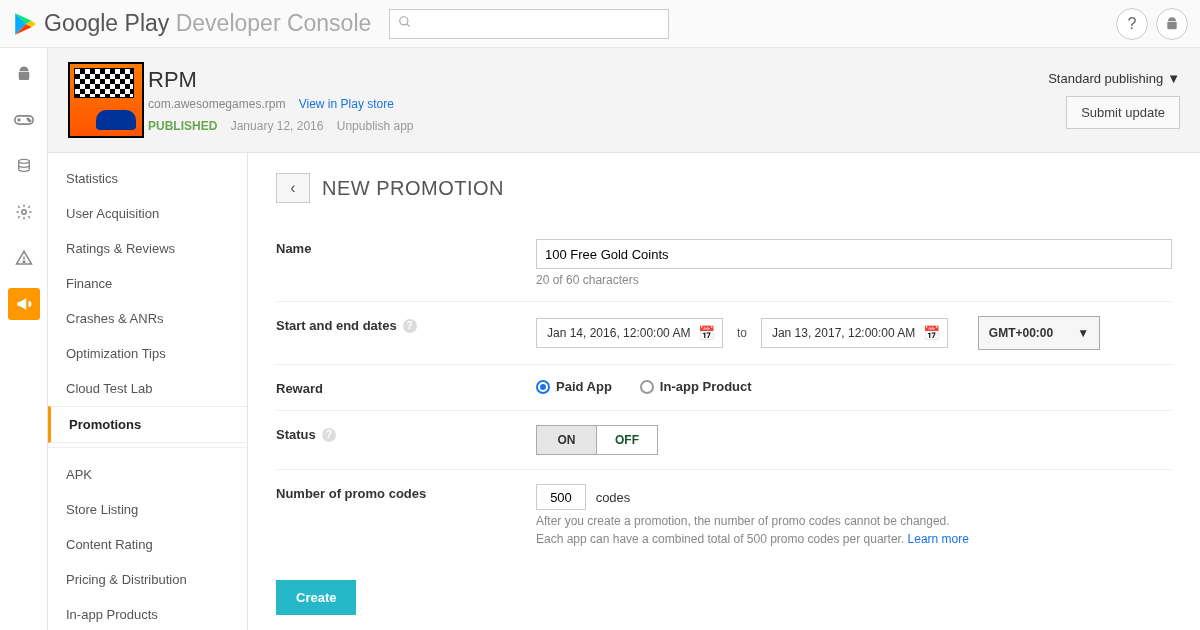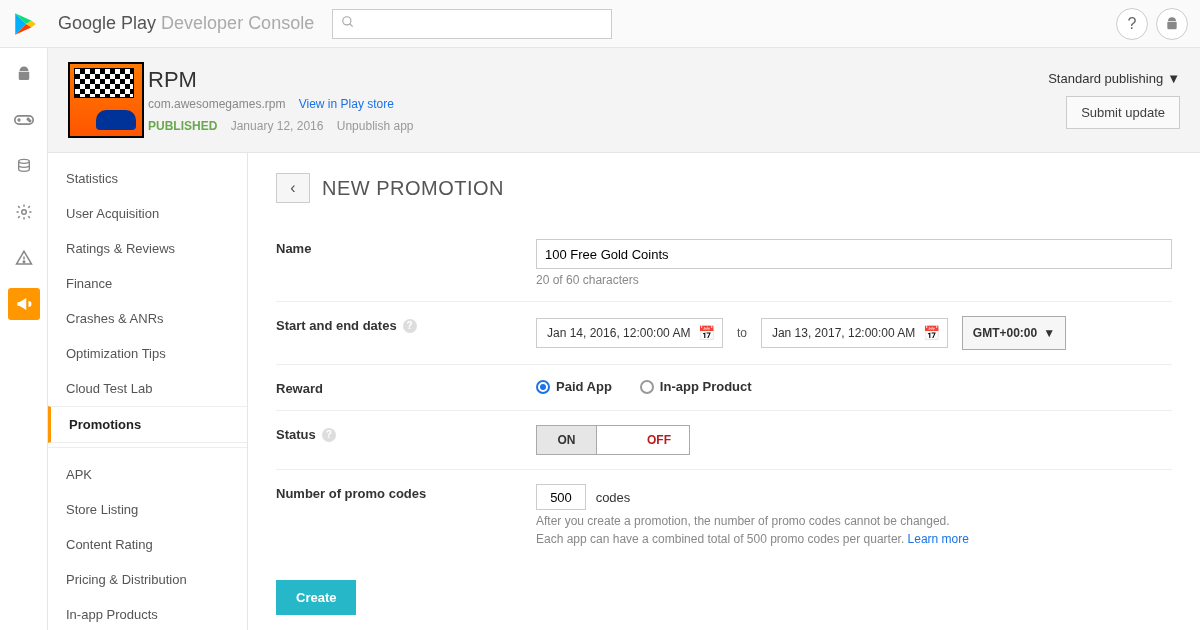--- a/index.html
+++ b/index.html
@@ -2,21 +2,21 @@
 <html><head>
 <meta charset="utf-8">
 <style>
   * { box-sizing: border-box; margin: 0; padding: 0; }
   body { font-family: Arial, Helvetica, sans-serif; font-size: 13px; color: #333; background: #fff; width: 1200px; }
 
   
   .topbar { display: flex; align-items: center; height: 48px; padding: 0 12px; border-bottom: 1px solid #e5e5e5; background: #fafafa; }
   .play-logo { display:flex; align-items:center; gap:4px; }
   .play-logo svg { width:26px; height:26px; }
-  .brand { font-size: 18px; color: #555; margin-left: 20px; }
+  .brand { font-size: 23px; color: #555; margin-left: 6px; }
   .brand .thin { color:#aaa; font-weight:300; }
   .search-box { margin-left: 18px; width: 280px; height: 30px; border:1px solid #ccc; background:#fff; display:flex; align-items:center; padding:0 8px; color:#aaa; }
   .topbar .spacer { flex:1; }
   .round-icon { width:32px; height:32px; border:1px solid #ccc; border-radius:50%; display:flex; align-items:center; justify-content:center; color:#666; margin-left:8px; font-size:16px; background:#fff; }
 
   .main { display:flex; }
 
   
   .rail { width:48px; border-right:1px solid #e5e5e5; padding-top:10px; display:flex; flex-direction:column; align-items:center; gap:14px; }
   .rail-item { width:32px; height:32px; display:flex; align-items:center; justify-content:center; color:#888; border-radius:3px; font-size:18px; }
@@ -57,30 +57,30 @@
   .form-row:last-of-type { border-bottom:none; }
   .form-label { width:260px; font-size:13px; font-weight:bold; color:#333; display:flex; align-items:center; gap:6px; padding-top:2px; }
   .help-dot { width:14px; height:14px; border-radius:50%; background:#ddd; color:#fff; font-size:10px; display:inline-flex; align-items:center; justify-content:center; }
   .form-field { flex:1; }
   .text-input { width:100%; height:30px; border:1px solid #ccc; padding:0 8px; font-size:13px; }
   .sub-caption { color:#888; font-size:12px; margin-top:4px; }
   .date-box { display:inline-flex; align-items:center; border:1px solid #ccc; height:30px; padding:0 6px 0 10px; font-size:12px; gap:8px; }
   .date-box .cal { font-size:14px; color:#888; }
   .inline-gap { display:flex; align-items:center; gap:14px; }
   .to-label { font-size:12px; color:#555; }
-  .tz-box { border:1px solid #aaa; background:#f6f6f6; height:30px; padding:16px 10px; display:inline-flex; align-items:center; font-size:12px; font-weight:bold; gap:6px; }
+  .tz-box { border:1px solid #aaa; background:#f6f6f6; height:30px; padding:16px 10px; display:inline-flex; align-items:center; font-size:12px; font-weight:bold; gap:24px;margin-left:16px; }
   .radio-row { display:flex; gap:28px; align-items:center;font-weight:bold; }
   .radio { width:14px; height:14px; border:2px solid #999; border-radius:50%; display:inline-flex; align-items:center; justify-content:center; }
   .radio.checked { border-color:#1a73e8; }
   .radio.checked::after { content:""; width:6px; height:6px; background:#1a73e8; border-radius:50%; }
   .radio-label { font-size:13px; display:flex; align-items:center; gap:6px; }
   .toggle-group { display:inline-flex; border:1px solid #aaa; }
   .toggle-btn { width:60px; height:28px; display:flex; align-items:center; justify-content:center; font-size:12px; font-weight:bold; }
   .toggle-btn.on { background:#e6e6e6; color:#333; border-right:1px solid #aaa;}
-  .toggle-btn.off { background:#fff; color:#b91c1c;margin-left:32px; }
+  .toggle-btn.off { background:#fff; color:#14532d; }
   .small-input { width:50px; height:26px; border:1px solid #ccc; text-align:center; font-size:13px; }
   .codes-word { margin-left:6px; font-size:13px; }
   .create-btn { margin-top:20px; background:#26b8c9; color:#fff; border:none; padding:10px 20px; font-size:13px; font-weight:bold; cursor:pointer; }
   a.learn { color:#1a73e8; text-decoration:none; }
 </style>
 </head>
 <body>
 
 <div class="topbar">
   <div class="play-logo">

